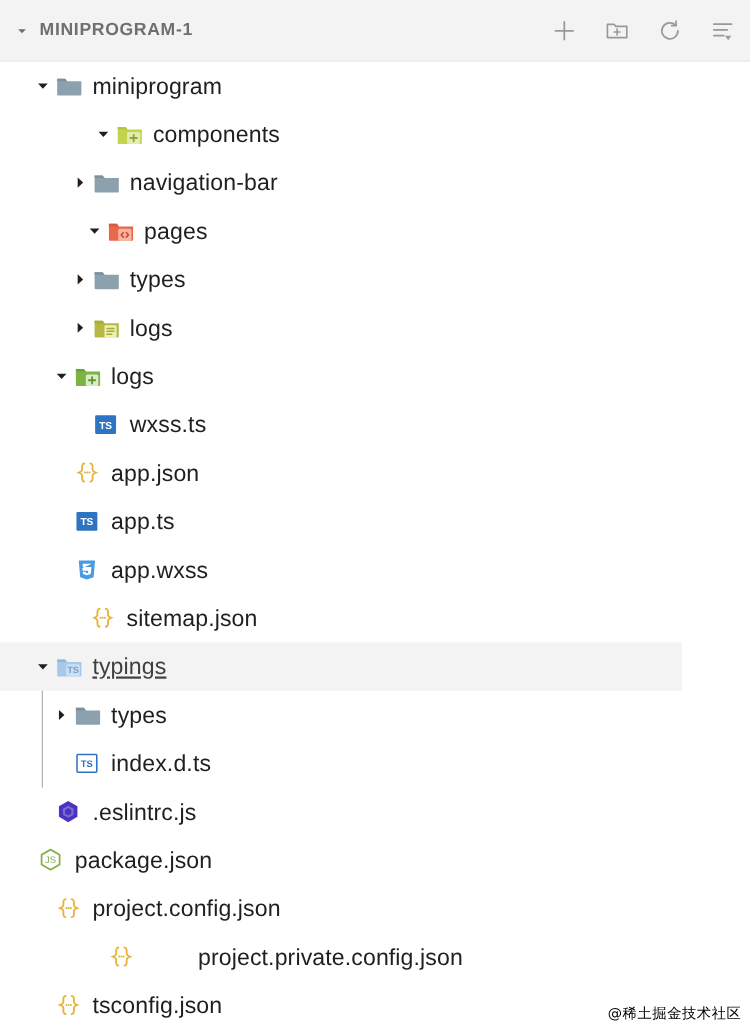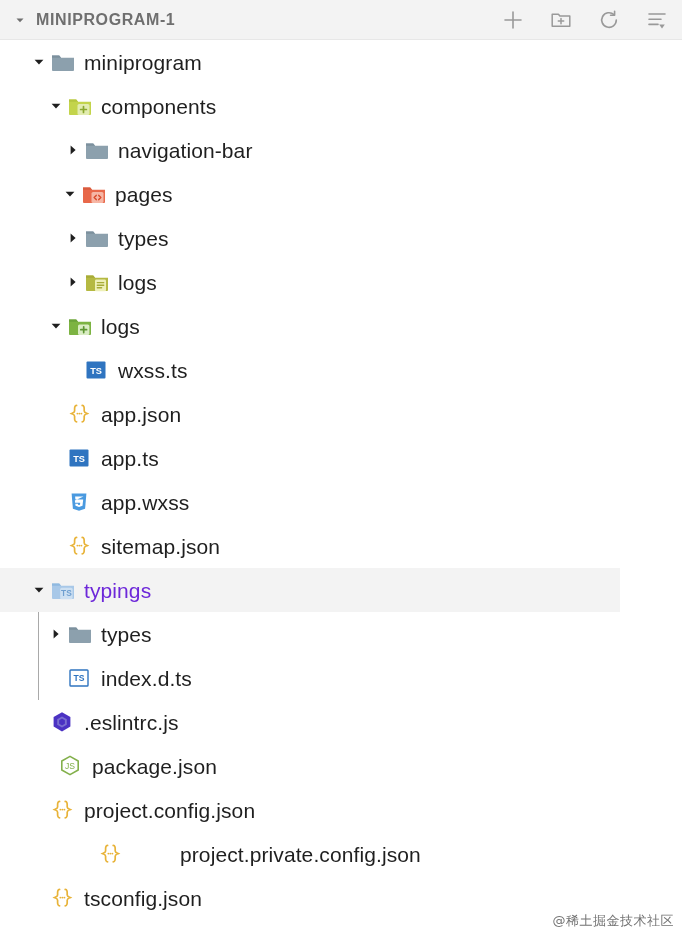--- a/index.html
+++ b/index.html
@@ -11,21 +11,21 @@
     width: 682px;
     height: 938px;
     font-family: "Liberation Sans", "DejaVu Sans", sans-serif;
     color: #1f1f1f;
     overflow: hidden;
     position: relative;
   }
 
   
   .explorer-header {
-    height: 40px;
+    height: 56px;
     background: #f3f3f3;
     border-bottom: 1px solid #e7e7e7;
     display: flex;
     align-items: center;
     padding: 0 6px 0 12px;
     box-sizing: border-box;
   }
   .header-twisty {
     width: 16px;
     height: 16px;
@@ -99,35 +99,35 @@
     margin-right: 8px;
   }
   .ficon svg { display:block; }
 
   .label {
     font-size: 21px;
     line-height: 1;
     color: #1f1f1f;
     letter-spacing: 0.1px;
   }
-  .tree-row.selected .label { color: #6d28d9; }
+  .tree-row.selected .label { color: #404040; text-decoration: underline; }
 
   
   .indent-guide {
     position: absolute;
     width: 1px;
     background: #a9a9a9;
   }
 
   .watermark {
     position: absolute;
     right: 8px;
     bottom: 8px;
     font-size: 13px;
-    color: #737373;
+    color: #000000;
     font-family: "DejaVu Sans", sans-serif;
     letter-spacing: 0.5px;
     user-select: none;
   }
 </style>
 </head>
 <body>
 
 <div class="explorer-header">
   <span class="header-twisty">
@@ -171,21 +171,21 @@
         </svg>
       </span>
       <span class="ficon">
         <svg width="26" height="26" viewBox="0 0 26 26">
           <path d="M2 6.5 h7.2 l1.9 2.3 h12.9 v12.2 a0.9 0.9 0 0 1 -0.9 0.9 h-20.2 a0.9 0.9 0 0 1 -0.9 -0.9 z" fill="#8ca0ad"></path>
           <path d="M2 6.5 h7.2 l1.9 2.3 h-9.1 z" fill="#7c909d"></path>
         </svg>
       </span>
       <span class="label">miniprogram</span>
     </div>
-    <div class="tree-row" style="padding-left: 45px;">
+    <div class="tree-row" style="padding-left: 45px; margin-left: 38px;">
       <span class="twisty">
         <svg width="14" height="14" viewBox="0 0 14 14">
           <path d="M2.6 4.8 L7 9.6 L11.4 4.8 Z" fill="#1f1f1f"></path>
         </svg>
       </span>
       <span class="ficon">
         <svg width="26" height="26" viewBox="0 0 26 26">
           <path d="M2 6.5 h7.2 l1.9 2.3 h12.9 v12.2 a0.9 0.9 0 0 1 -0.9 0.9 h-20.2 a0.9 0.9 0 0 1 -0.9 -0.9 z" fill="#c3d44b"></path>
           <path d="M2 6.5 h7.2 l1.9 2.3 h-9.1 z" fill="#b5c63e"></path>
           <rect x="10.5" y="11" width="12" height="11" rx="1.6" fill="#e2ecb0"></rect>
@@ -201,21 +201,21 @@
         </svg>
       </span>
       <span class="ficon">
         <svg width="26" height="26" viewBox="0 0 26 26">
           <path d="M2 6.5 h7.2 l1.9 2.3 h12.9 v12.2 a0.9 0.9 0 0 1 -0.9 0.9 h-20.2 a0.9 0.9 0 0 1 -0.9 -0.9 z" fill="#8ca0ad"></path>
           <path d="M2 6.5 h7.2 l1.9 2.3 h-9.1 z" fill="#7c909d"></path>
         </svg>
       </span>
       <span class="label">navigation-bar</span>
     </div>
-    <div class="tree-row" style="padding-left: 59px;">
+    <div class="tree-row" style="padding-left: 59px; margin-left: 16px;">
       <span class="twisty">
         <svg width="14" height="14" viewBox="0 0 14 14">
           <path d="M2.6 4.8 L7 9.6 L11.4 4.8 Z" fill="#1f1f1f"></path>
         </svg>
       </span>
       <span class="ficon">
         <svg width="26" height="26" viewBox="0 0 26 26">
           <path d="M2 6.5 h7.2 l1.9 2.3 h12.9 v12.2 a0.9 0.9 0 0 1 -0.9 0.9 h-20.2 a0.9 0.9 0 0 1 -0.9 -0.9 z" fill="#e8684a"></path>
           <path d="M2 6.5 h7.2 l1.9 2.3 h-9.1 z" fill="#d95b3e"></path>
           <rect x="10.5" y="11" width="12" height="11" rx="1.6" fill="#f6b6a5"></rect>
@@ -322,21 +322,21 @@
         </svg>
       </span>
       <span class="ficon">
         <svg width="26" height="26" viewBox="0 0 26 26">
           <path d="M4.6 4.6 h14.8 l-1.3 15.1 l-6.1 2.1 l-6.1 -2.1 z" fill="#4a9ae0"></path>
           <path d="M16.5 7.6 h-8.4 l0.3 2.8 h7.8 l-0.7 6.4 l-3.5 1.1 l-3.5 -1.1 l-0.2 -2.1 h2.6 l0.1 1 l1 0.35 l1 -0.35 l0.2 -1.9 h-5.1 l-0.25 -2.4" fill="#ffffff"></path>
         </svg>
       </span>
       <span class="label">app.wxss</span>
     </div>
-    <div class="tree-row" style="padding-left: 45px;">
+    <div class="tree-row" style="padding-left: 59px;">
       <span class="twisty empty">
         <svg width="14" height="14" viewBox="0 0 14 14">
           <path d="M0 0 Z" fill="none"></path>
         </svg>
       </span>
       <span class="ficon">
         <svg width="26" height="26" viewBox="0 0 26 26">
           <path d="M9.6 4.4 C7.2 4.4 7.6 8 7.6 10 C7.6 11.6 6 12 4.6 12.6 C6 13.2 7.6 13.6 7.6 15.2 C7.6 17.2 7.2 20.8 9.6 20.8" fill="none" stroke="#e8b339" stroke-width="1.7" stroke-linecap="round"></path>
           <path d="M15.2 4.4 C17.6 4.4 17.2 8 17.2 10 C17.2 11.6 18.8 12 20.2 12.6 C18.8 13.2 17.2 13.6 17.2 15.2 C17.2 17.2 17.6 20.8 15.2 20.8" fill="none" stroke="#e8b339" stroke-width="1.7" stroke-linecap="round"></path>
           <circle cx="10.4" cy="12.6" r="0.95" fill="#e8b339"></circle>
@@ -398,21 +398,21 @@
       </span>
       <span class="ficon">
         <svg width="26" height="26" viewBox="0 0 26 26">
           <path d="M12 3.2 L20.4 8 V17.6 L12 22.4 L3.6 17.6 V8 Z" fill="#4b32c3"></path>
           <path d="M12 7.4 L16.8 10.2 V15.7 L12 18.5 L7.2 15.7 V10.2 Z" fill="#7a6fd0"></path>
           <path d="M12 9.6 L14.9 11.3 V14.7 L12 16.4 L9.1 14.7 V11.3 Z" fill="#4b32c3"></path>
         </svg>
       </span>
       <span class="label">.eslintrc.js</span>
     </div>
-    <div class="tree-row" style="padding-left: 36px;">
+    <div class="tree-row" style="padding-left: 12px;">
       <span class="twisty empty">
         <svg width="14" height="14" viewBox="0 0 14 14">
           <path d="M0 0 Z" fill="none"></path>
         </svg>
       </span>
       <span class="ficon">
         <svg width="26" height="26" viewBox="0 0 26 26">
           <path d="M12 3.4 L20.2 8 V17 L12 21.6 L3.8 17 V8 Z" fill="none" stroke="#83b04b" stroke-width="1.6" stroke-linejoin="round"></path>
           <text x="12" y="15.9" font-size="8.6" font-family="Liberation Sans, sans-serif" fill="#83b04b" text-anchor="middle">JS</text>
         </svg>

